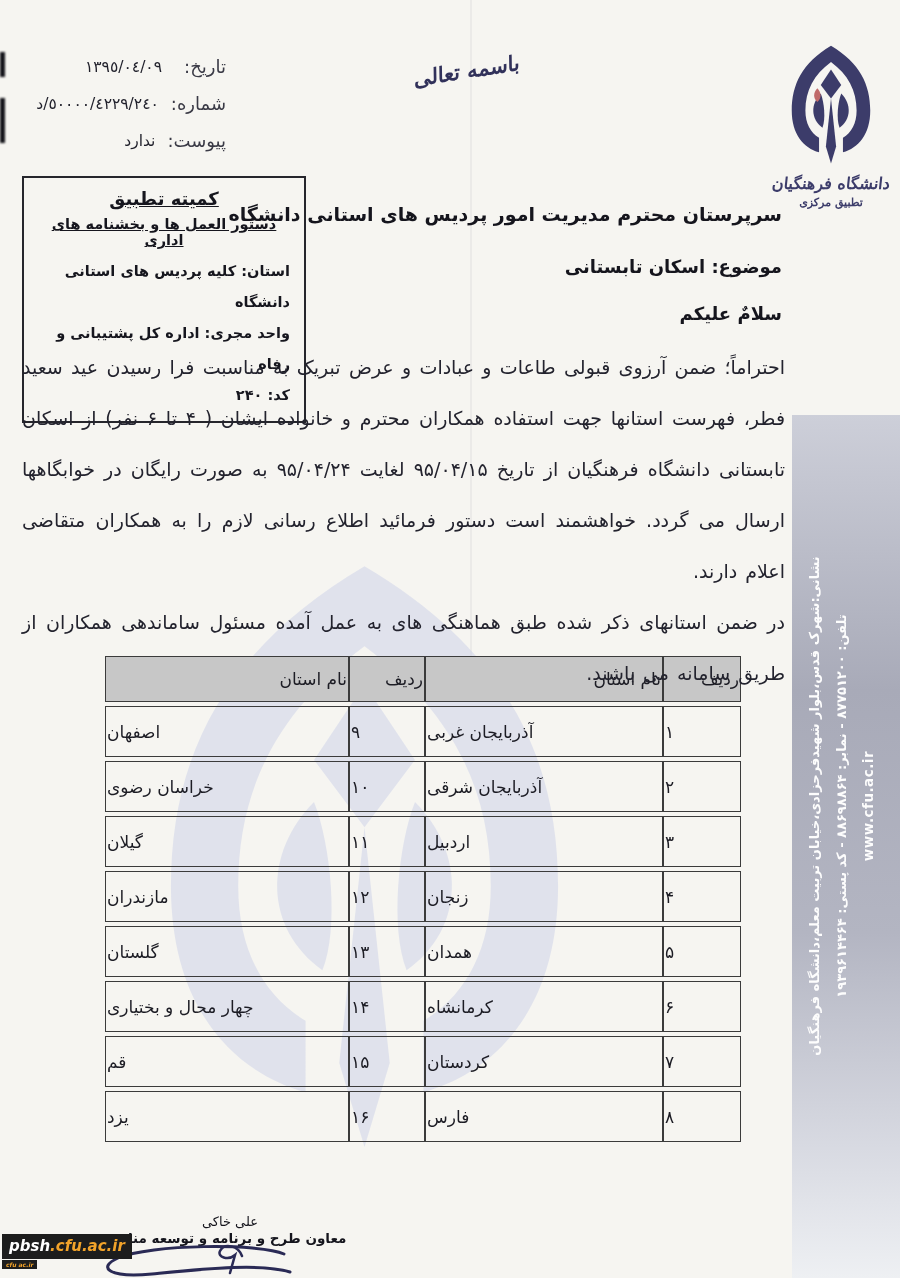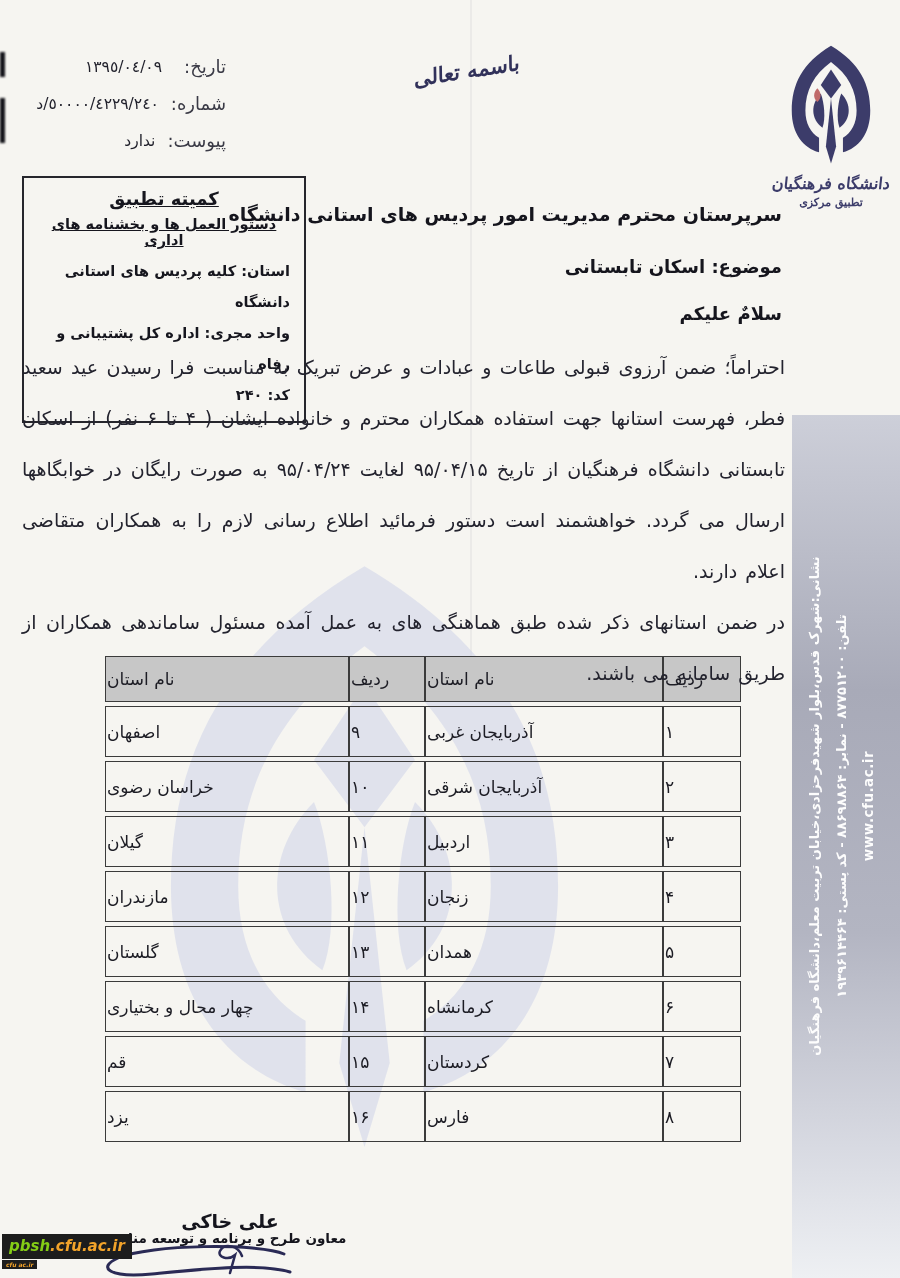--- a/index.html
+++ b/index.html
@@ -37,38 +37,38 @@
   
   .body-text{position:absolute;right:115px;left:22px;top:342px;direction:rtl;z-index:2;}
   .body-text p{margin:0;font-size:19px;line-height:51px;color:#23232e;
                text-align:justify;text-align-last:right;word-spacing:2px;}
   
   .watermark{position:absolute;left:112px;top:556px;opacity:0.5;z-index:0;}
   
   table.prov{position:absolute;left:105px;top:652px;width:636px;border-collapse:separate;
              border-spacing:0 4px;direction:rtl;z-index:1;}
   table.prov th{background:#c7c7c7;border:1.5px solid #3b3b3b;height:42px;
-                font-size:17px;font-weight:400;color:#1c1c24;text-align:left;margin-left:40px;}
+                font-size:17px;font-weight:400;color:#1c1c24;text-align:right;margin-left:40px;}
   table.prov td{border:1.5px solid #3b3b3b;height:47px;font-size:17px;color:#1c1c24;text-align:left;}
   
   .sig{position:absolute;left:110px;top:1213px;width:240px;text-align:center;direction:rtl;z-index:2;}
-  .sig .nm{font-size:19px;font-weight:700;color:#15151d;line-height:17px;}
+  .sig .nm{font-size:13px;font-weight:400;color:#15151d;line-height:17px;}
   .sig .tt{font-size:13.5px;font-weight:700;color:#15151d;line-height:17px;}
   .sig-scrawl{position:absolute;left:92px;top:1240px;z-index:2;}
   
   .band{position:absolute;left:792px;top:415px;width:108px;height:863px;z-index:1;
         background:linear-gradient(180deg,#cdcfd9 0%,#a8aab8 32%,#b3b5c2 60%,#d8dae2 85%,#eef0f3 100%);}
   .band-text{position:absolute;left:801px;top:1172px;width:732px;height:92px;
              transform:rotate(-90deg);transform-origin:0 0;direction:rtl;text-align:center;
              color:#fdfdfd;font-weight:700;font-size:13px;line-height:27px;z-index:2;}
   .band-text .web{font-size:13.5px;letter-spacing:0.5px;}
   
   .badge{position:absolute;left:2px;top:1234px;background:#1d1d1d;padding:3px 7px 4px;
          font-style:italic;font-weight:700;font-size:15px;z-index:3;direction:ltr;}
-  .badge .w{color:#84cc16;}
+  .badge .w{color:#ffffff;}
   .badge .o{color:#f2a32a;}
   .badge-sub{position:absolute;left:2px;top:1260px;background:#1d1d1d;color:#f2a32a;
              font-style:italic;font-weight:700;font-size:6px;padding:1px 4px;z-index:3;direction:ltr;}
 </style>
 </head>
 <body>
 
 <div id="page">
 
   <div class="scan-mark" style="top:52px;width:5px;height:25px;"></div>

